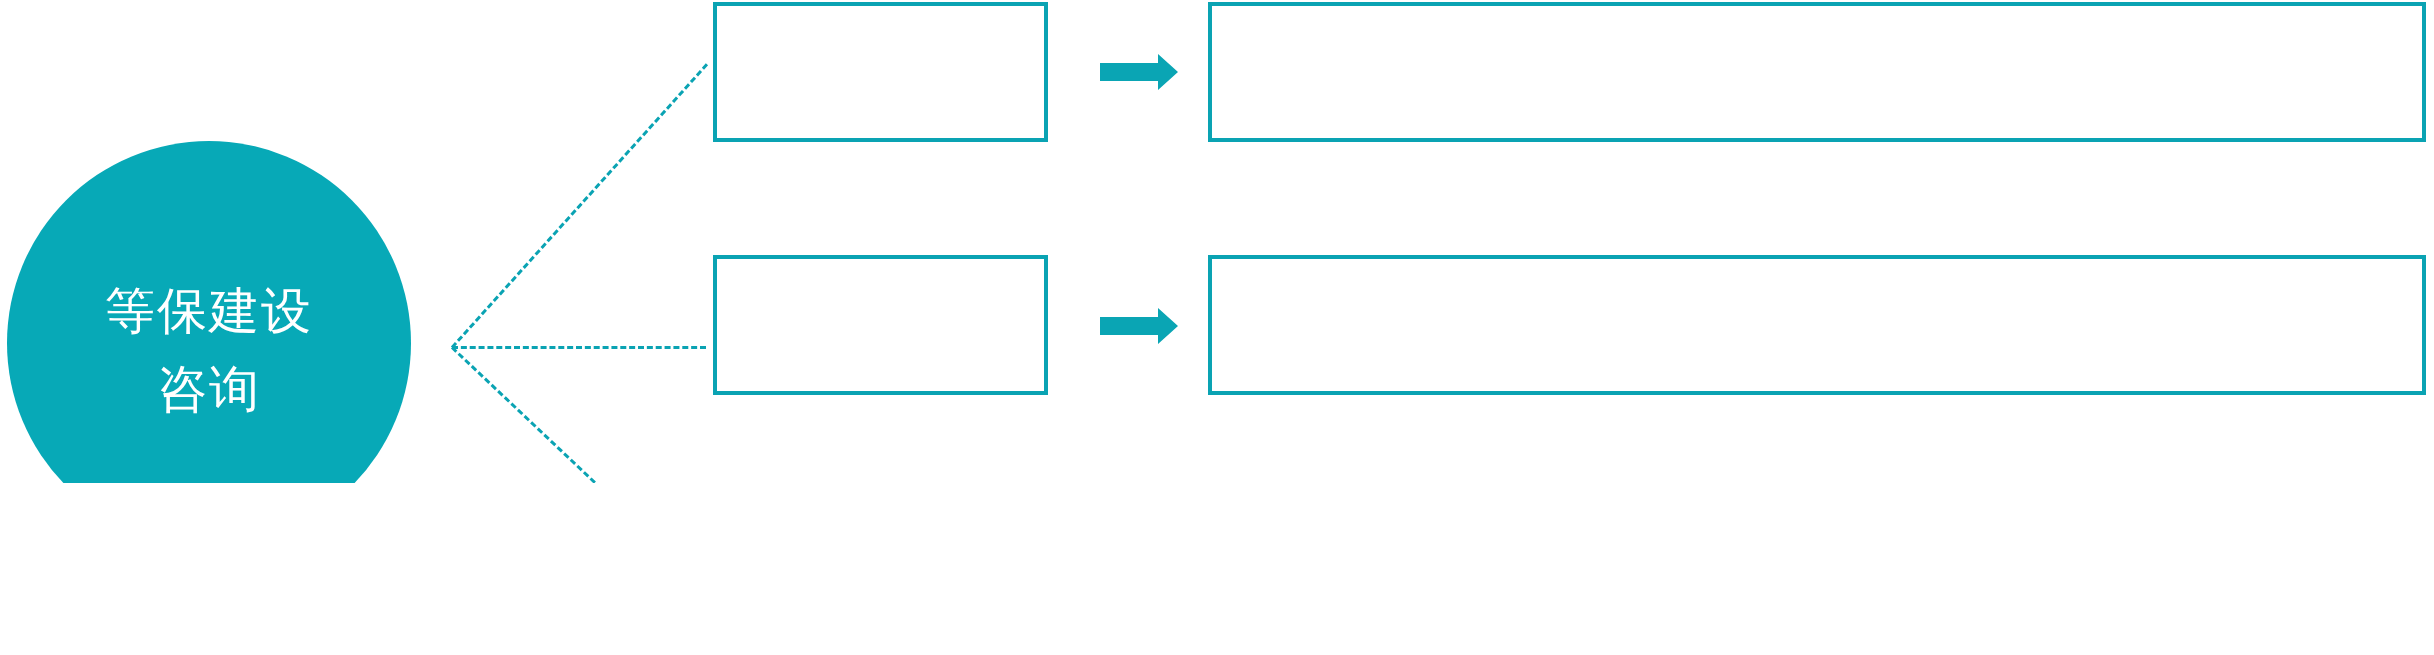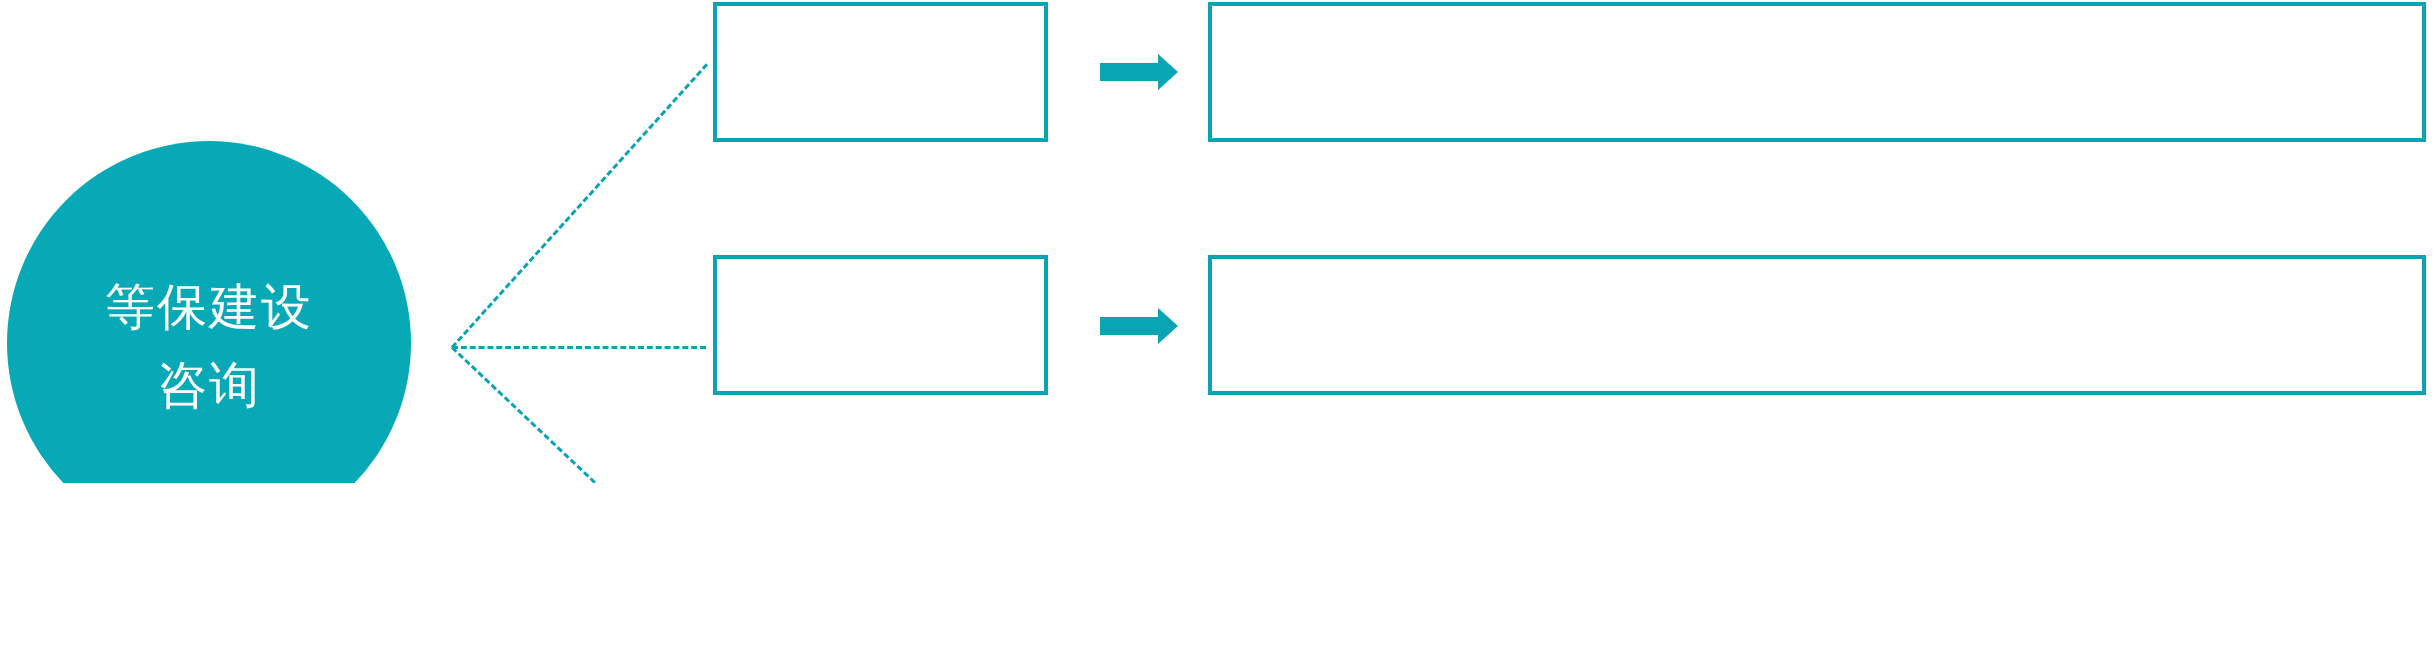--- a/index.html
+++ b/index.html
@@ -10,21 +10,21 @@
     --bg: #FFFFFF;
   }
   * { box-sizing: border-box; }
   html, body { margin: 0; padding: 0; background: var(--bg); }
   .canvas {
     position: relative;
     width: 2434px;
     height: 483px;
     background: var(--bg);
     overflow: hidden;
-    font-family: Liberation Mono, monospace;
+    font-family: Liberation Sans, sans-serif;
   }
   .hub-circle {
     position: absolute;
     left: 7px; top: 141px;
     width: 404px; height: 404px;
     border-radius: 50%;
     background: var(--circle-fill);
     display: flex;
     align-items: center;
     justify-content: center;

